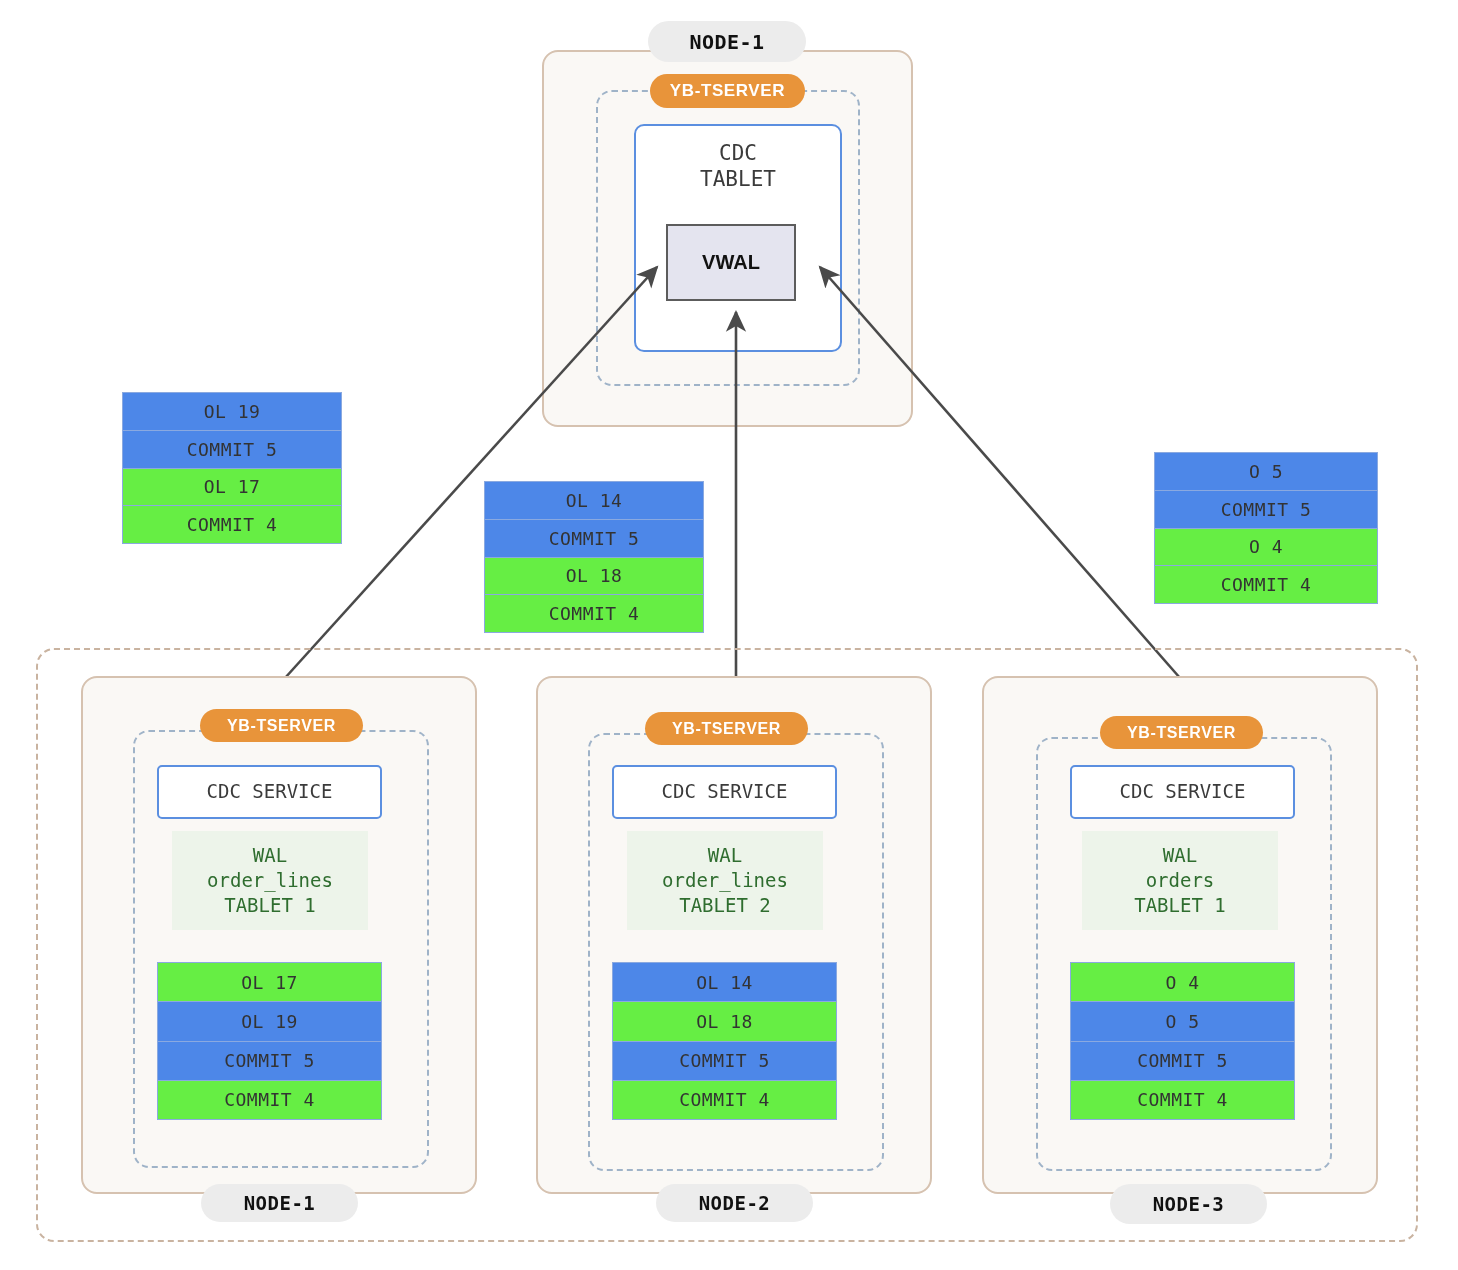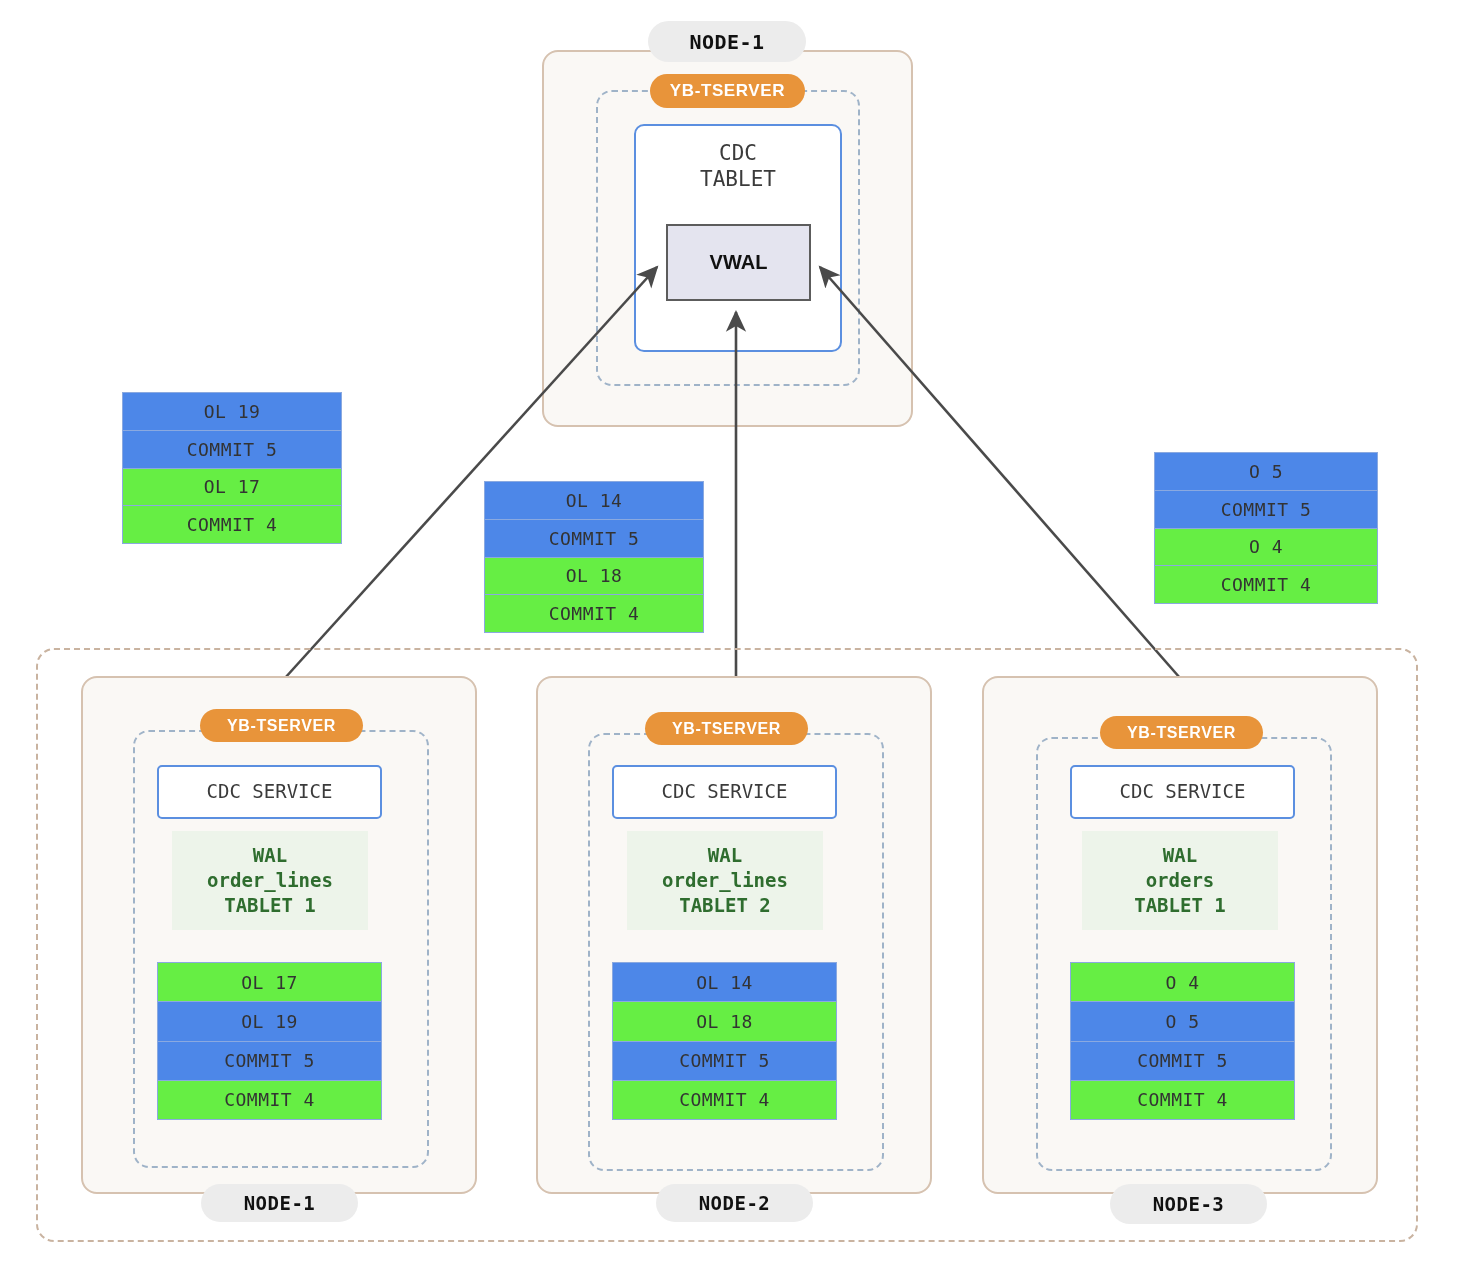--- a/index.html
+++ b/index.html
@@ -86,21 +86,21 @@
   
   .wal-box {
     background: #edf4ea;
     display: flex;
     flex-direction: column;
     align-items: center;
     justify-content: center;
     text-align: center;
     color: #2f6d2f;
     font-family: "DejaVu Sans Mono", monospace;
-    font-weight: bold;
+    font-weight: normal;
     line-height: 1.32;
     white-space: pre-line;
   }
   
   .stack {
     border: 1.5px solid #8aa9e0;
     display: flex;
     flex-direction: column;
     overflow: hidden;
   }
@@ -145,21 +145,21 @@
 
   <div class="abs pill pill-tserver" style="left:650px; top:74px; width:155px; height:34px; font-size:17px;">
     <span>YB-TSERVER</span>
   </div>
 
   <div class="abs cdc-box cdc-box-top" style="left:634px; top:124px; width:208px; height:228px; font-size:21px;">
     <span>CDC
 TABLET</span>
   </div>
 
-  <div class="abs vwal-box" style="left:666px; top:224px; width:145px; height:77px; font-size:20px;">
+  <div class="abs vwal-box" style="left:666px; top:224px; width:130px; height:77px; font-size:20px;">
     <span>VWAL</span>
   </div>
 
   <svg class="overlay" viewBox="0 0 1458 1270">
     <defs>
       <marker id="ah" markerWidth="9" markerHeight="9" refX="7.6" refY="4.5" orient="auto" markerUnits="strokeWidth">
         <path d="M0,0.6 L8.4,4.5 L0,8.4 L2.2,4.5 Z" fill="#4a4a4a"></path>
       </marker>
     </defs>
 

